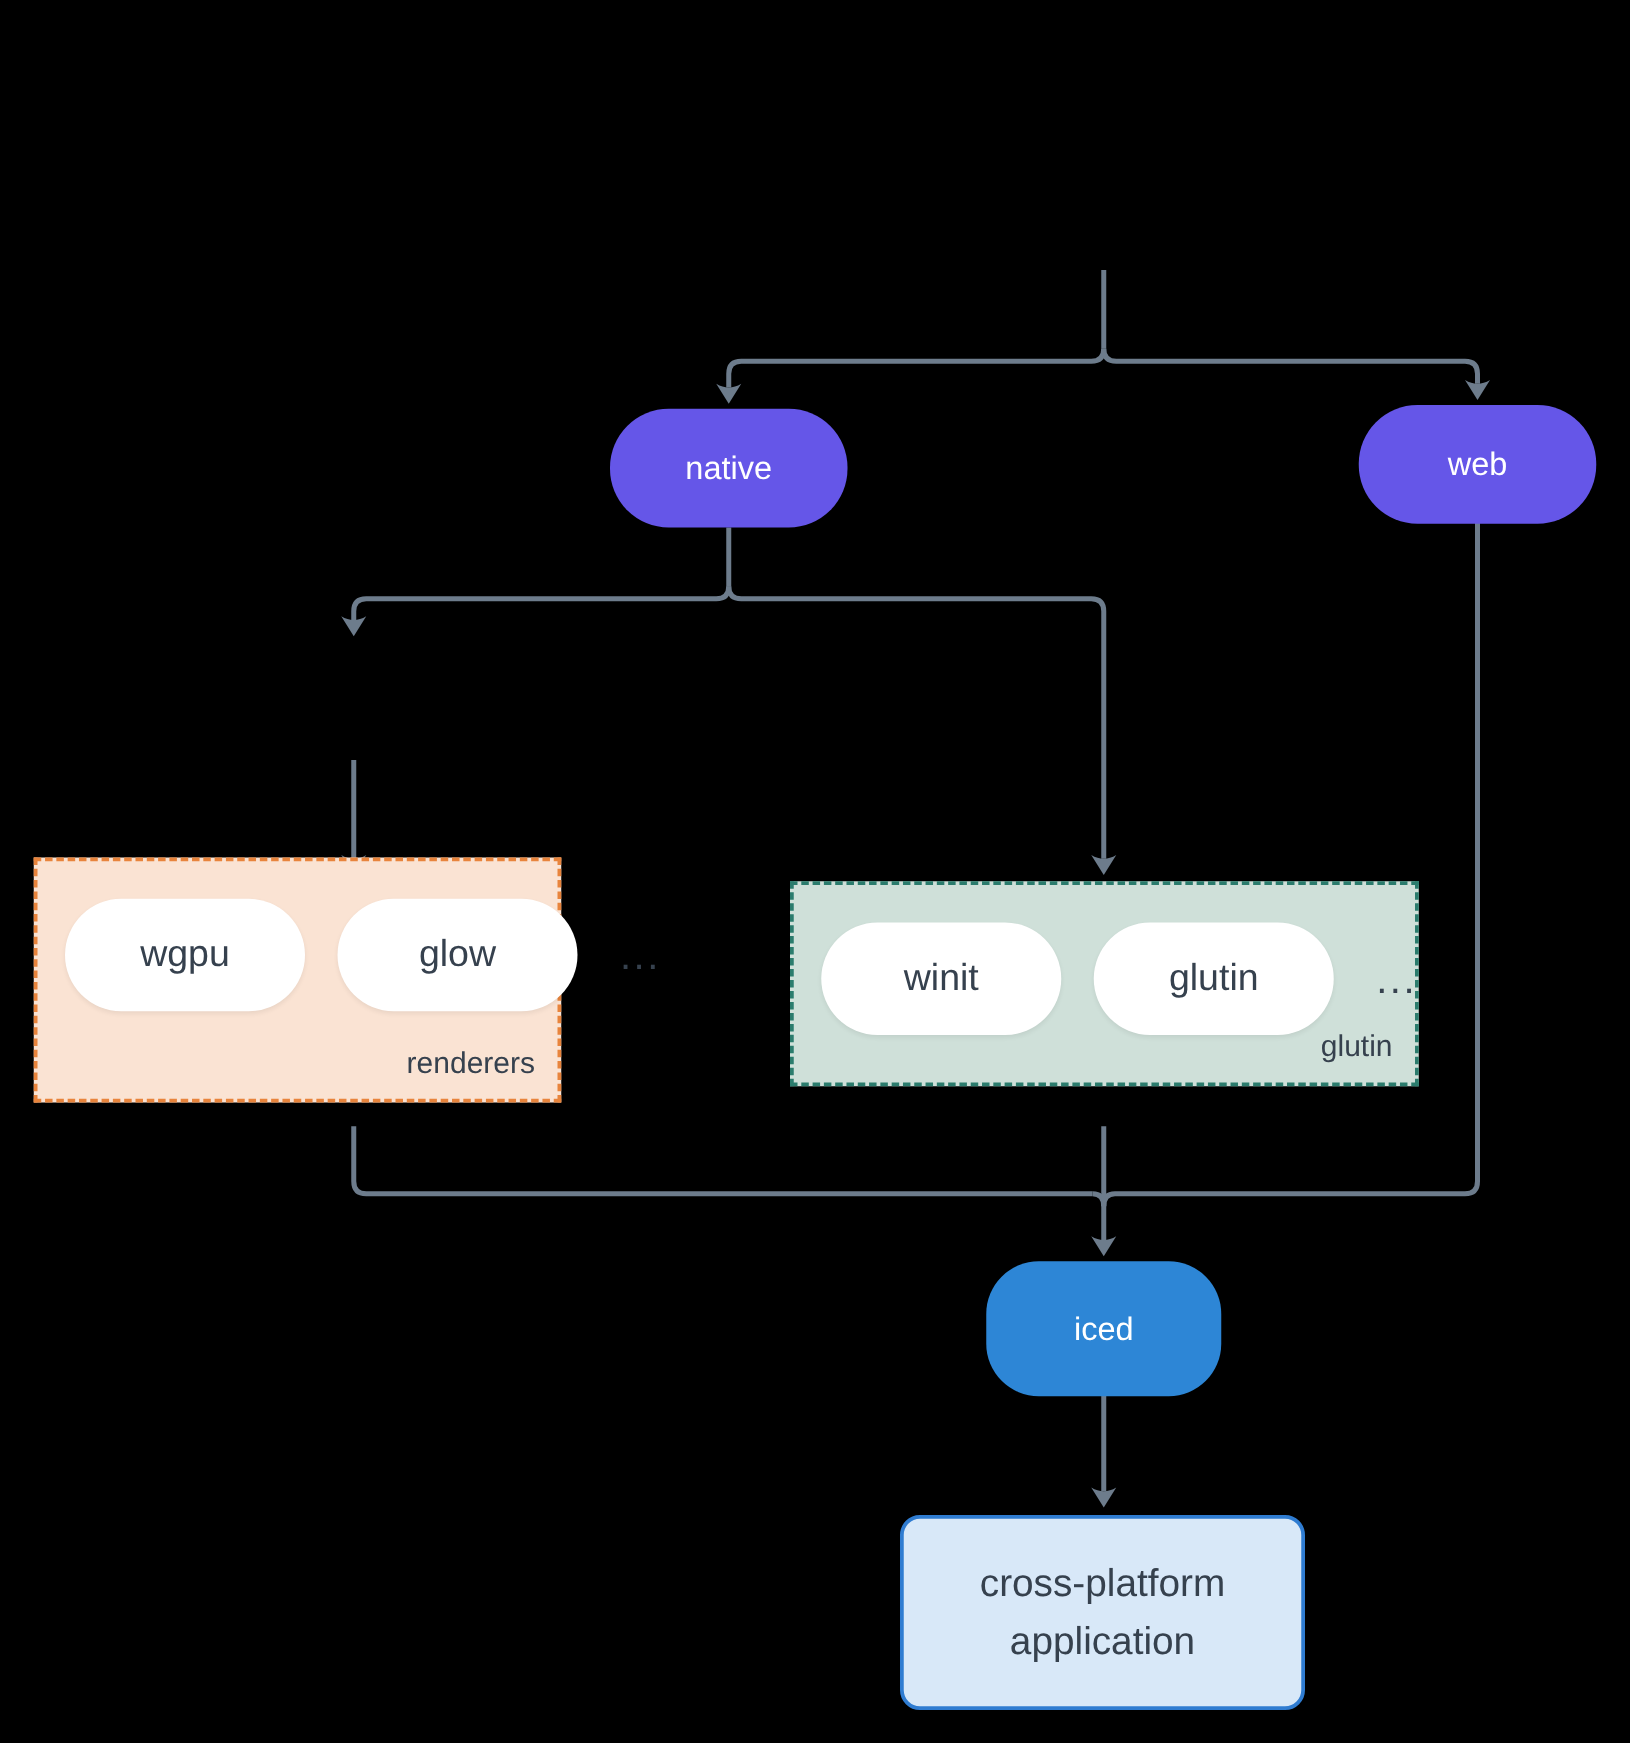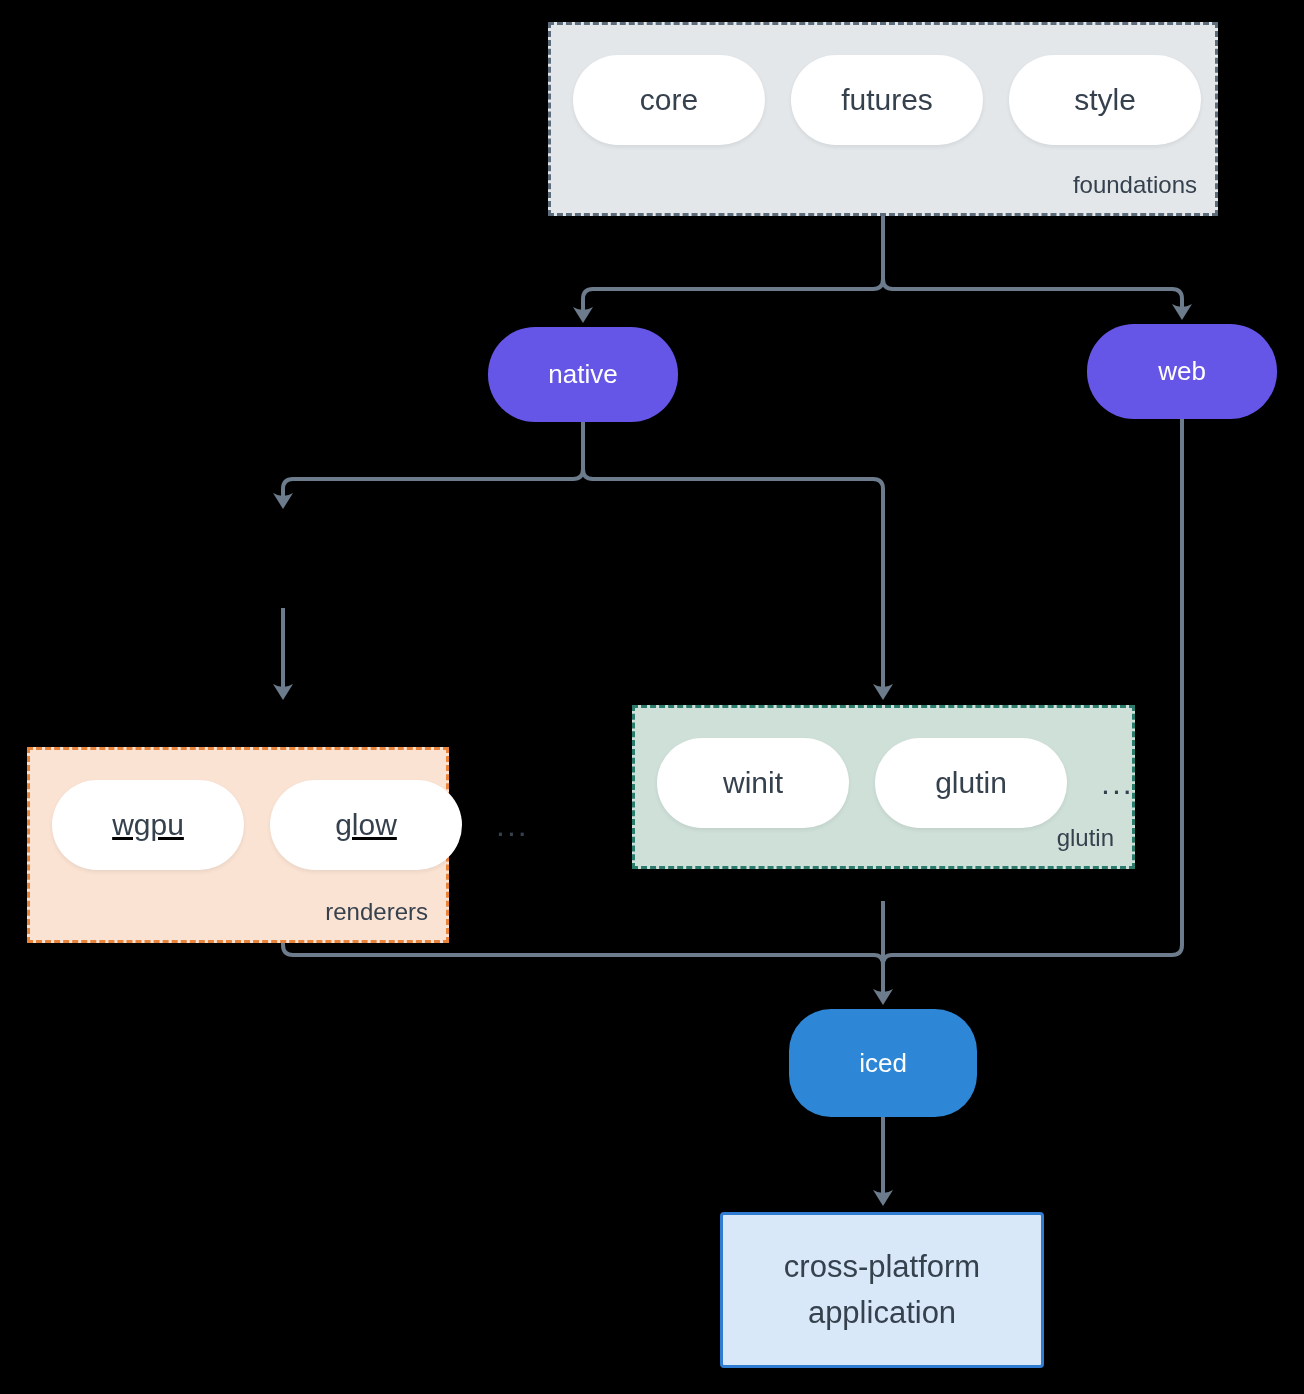--- a/index.html
+++ b/index.html
@@ -56,24 +56,23 @@
     right:18px;bottom:14px;
     font-size:24px;
     color:var(--text-dark);
   }
   .foundations{
     left:548px;top:22px;width:670px;height:194px;
     background:var(--foundations-fill);
     border-color:var(--foundations-border);
   }
   .renderers{
-    left:27px;top:747px;width:422px;height:196px;
+    left:27px;top:686px;width:422px;height:196px;
     background:var(--renderers-fill);
     border-color:var(--renderers-border);
-    text-decoration:underline;
   }
   .shells{
     left:632px;top:705px;width:503px;height:164px;
     background:var(--shells-fill);
     border-color:var(--shells-border);
   }
   .pill{
     box-sizing:border-box;
     display:flex;align-items:center;justify-content:center;
     border-radius:47px;
@@ -102,21 +101,21 @@
   .node.native{left:488px;top:327px;width:190px;height:95px;background:var(--purple);}
   .node.web{left:1087px;top:324px;width:190px;height:95px;background:var(--purple);}
   .node.graphics{left:187px;top:513px;width:192px;height:95px;background:var(--orange);}
   .node.iced{left:789px;top:1009px;width:188px;height:108px;background:var(--blue);border-radius:42px;}
   .appbox{
     position:absolute;
     left:720px;top:1212px;width:324px;height:156px;
     box-sizing:border-box;
     background:var(--app-fill);
     border:3px solid var(--app-border);
-    border-radius:4px;
+    border-radius:16px;
     display:flex;flex-direction:column;
     align-items:center;justify-content:center;
     color:var(--text-dark);
     font-size:31px;
     line-height:1.5;
     text-align:center;
   }
 </style>
 </head>
 <body>
@@ -163,34 +162,20 @@
     <g>
       <path class="line" d="M 883 901 L 883 992"></path>
       <path class="arrowhead" d="M 873 989 Q 883 995 893 989 L 883 1005 Z"></path>
     </g>
     <g>
       <path class="line" d="M 883 1105 L 883 1193"></path>
       <path class="arrowhead" d="M 873 1190 Q 883 1196 893 1190 L 883 1206 Z"></path>
     </g>
   </svg>
 
-  <div class="groupbox foundations">
-    <div class="pill-row">
-      <div class="pill white">
-        <span>core</span>
-      </div>
-      <div class="pill white">
-        <span>futures</span>
-      </div>
-      <div class="pill white">
-        <span>style</span>
-      </div>
-    </div>
-    <div class="group-label">foundations</div>
-  </div>
 
   <div class="node native">
     <span>native</span>
   </div>
   <div class="node web">
     <span>web</span>
   </div>
 
 
   <div class="groupbox renderers">

